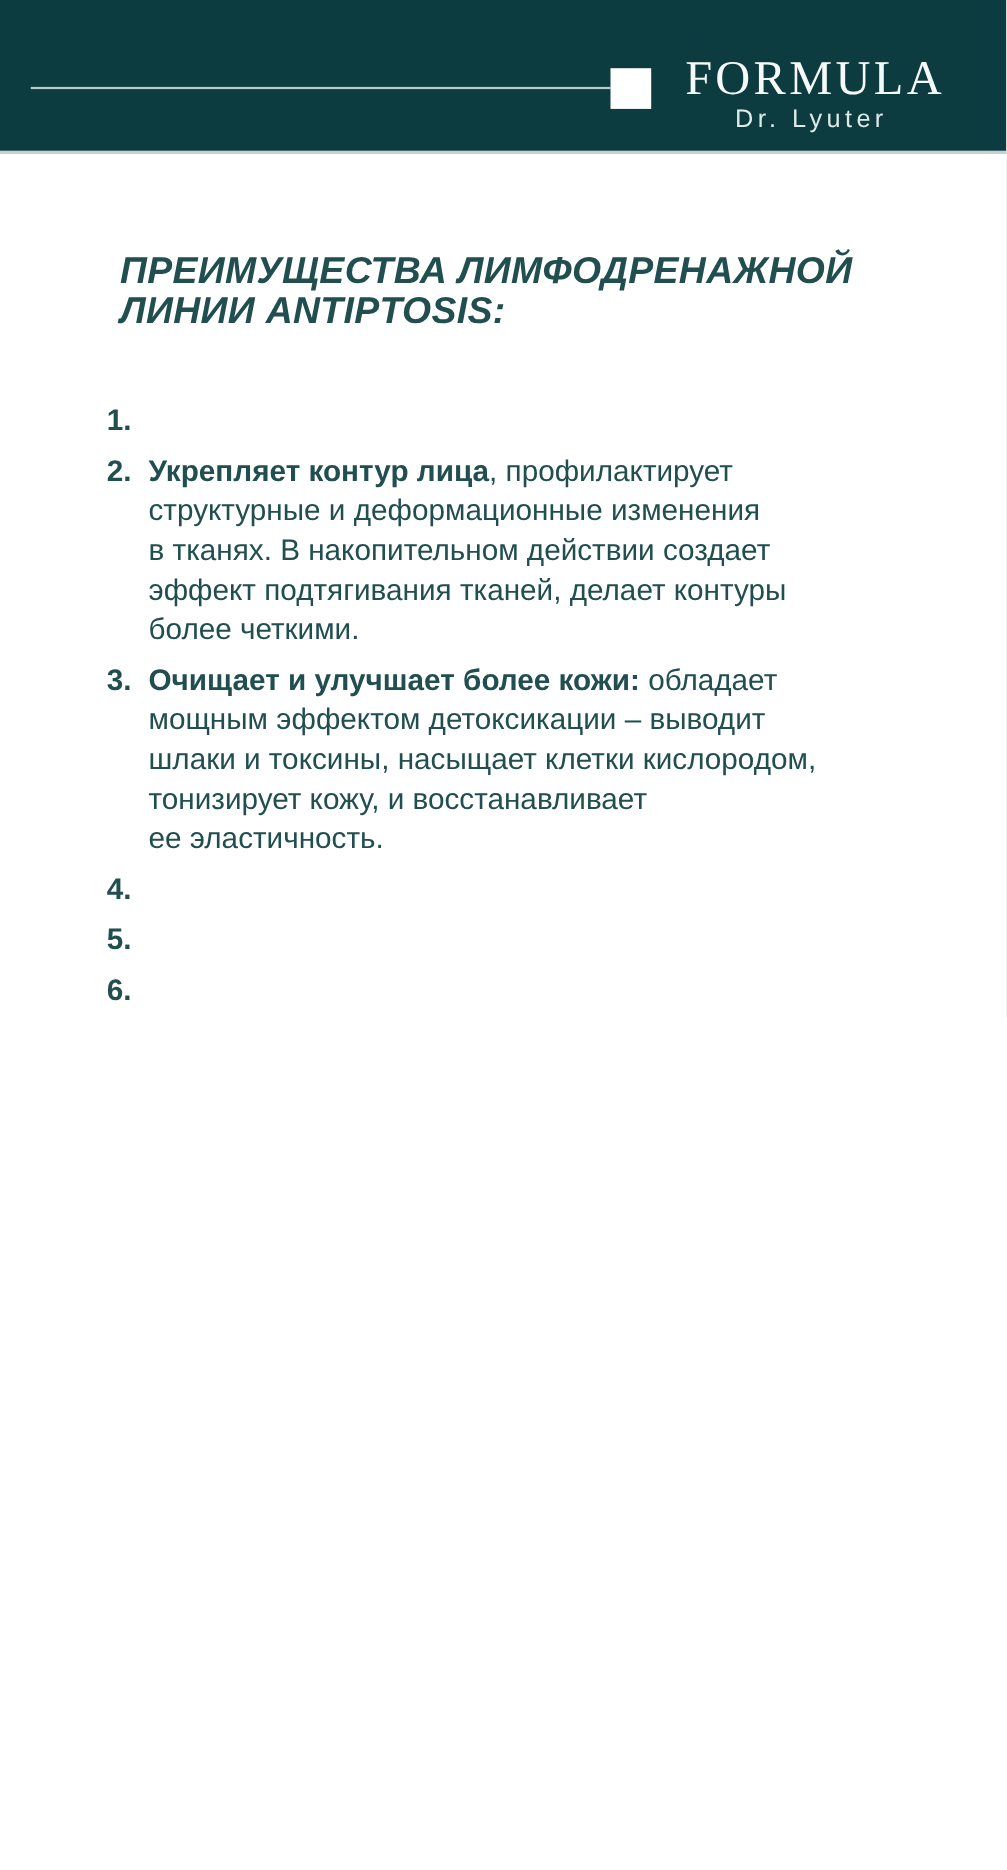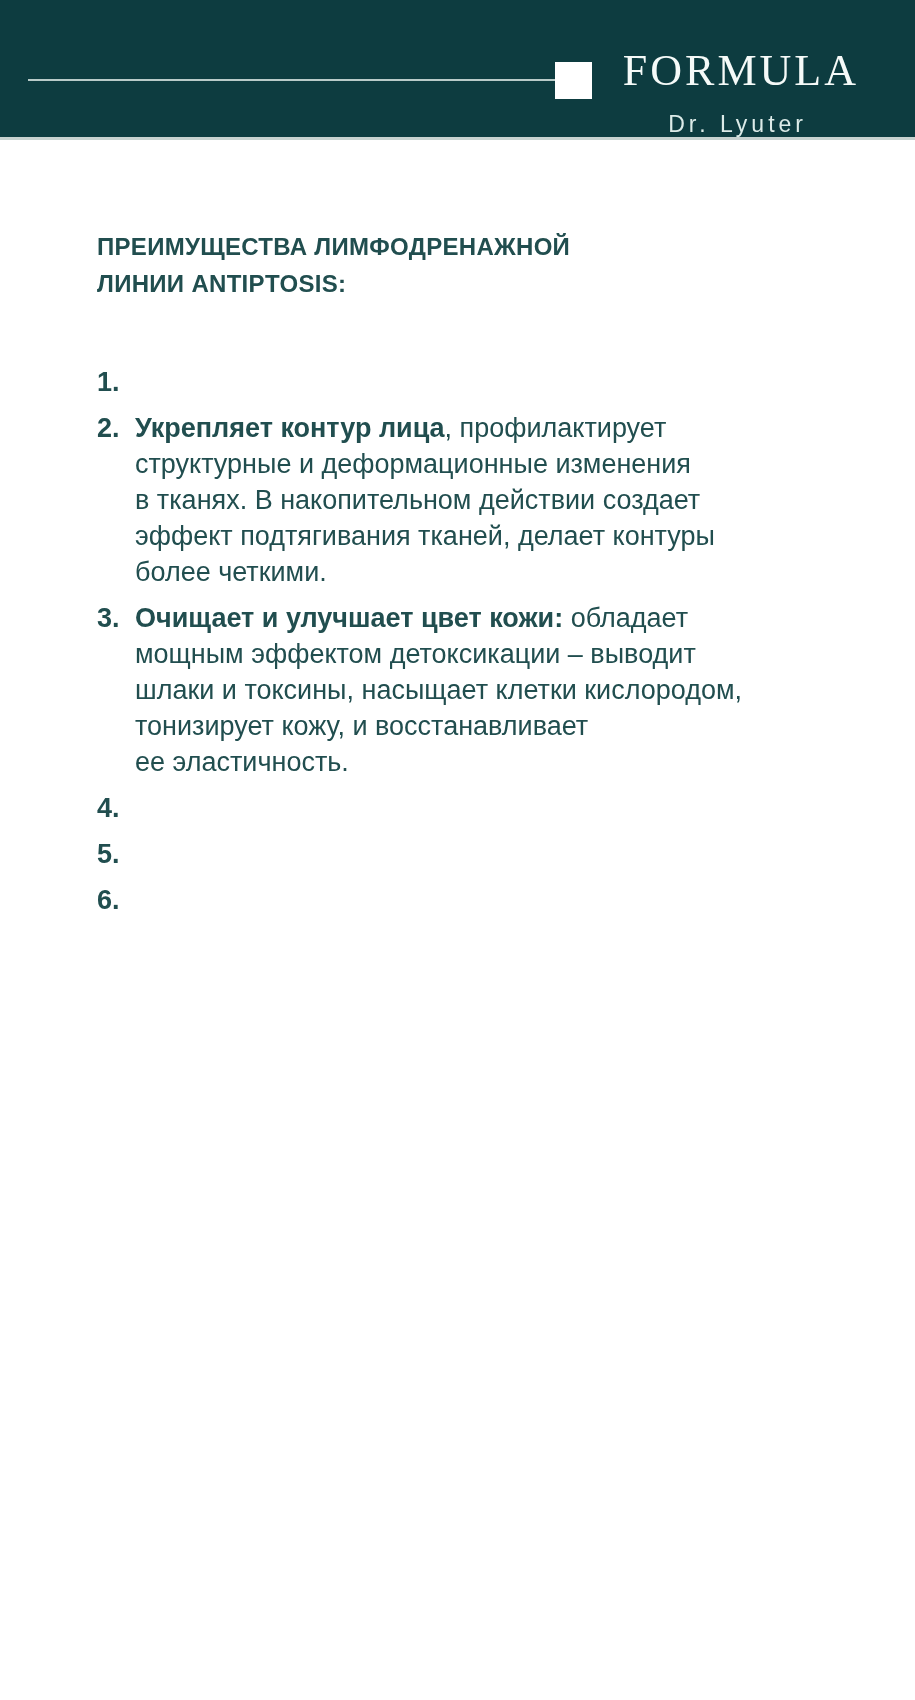--- a/index.html
+++ b/index.html
@@ -53,36 +53,37 @@
     font-size:44px;
     line-height:46px;
     letter-spacing:3px;
     margin-left:48px;
   }
   .logo-sub{
     font-family:"Liberation Sans",sans-serif;
     font-size:23px;
     line-height:25px;
     letter-spacing:4px;
-    margin-top:18px;
+    margin-top:1px;
     padding-right:52px;
     color:var(--logo-subtext);
   }
   
   .content{
     padding:88px 40px 0 97px;
   }
   .title{
-    margin:0 0 62px 0;
-    font-size:24px;
+    margin:0 0 62px 12px;
+    font-size:34px;
     line-height:37px;
     font-weight:700;
     letter-spacing:.3px;
     color:var(--text);
     white-space:pre-line;
+    font-style:italic;
   }
   .benefits{
     margin:0;padding:0;
     list-style:none;
   }
   .item{
     display:flex;
     align-items:flex-start;
     margin-bottom:10px;
   }
@@ -126,21 +127,21 @@
         <li class="item">
           <span class="num">2.</span>
           <p class="txt"><b>Укрепляет контур лица</b><span>, профилактирует
 структурные и деформационные изменения
 в тканях. В накопительном действии создает
 эффект подтягивания тканей, делает контуры
 более четкими.</span></p>
         </li>
         <li class="item">
           <span class="num">3.</span>
-          <p class="txt"><b>Очищает и улучшает цвет кожи:</b><span> обладает
+          <p class="txt"><b>Очищает и улучшает более кожи:</b><span> обладает
 мощным эффектом детоксикации – выводит
 шлаки и токсины, насыщает клетки кислородом,
 тонизирует кожу, и восстанавливает
 ее эластичность.</span></p>
         </li>
         <li class="item">
           <span class="num">4.</span>
         </li>
         <li class="item">
           <span class="num">5.</span>

